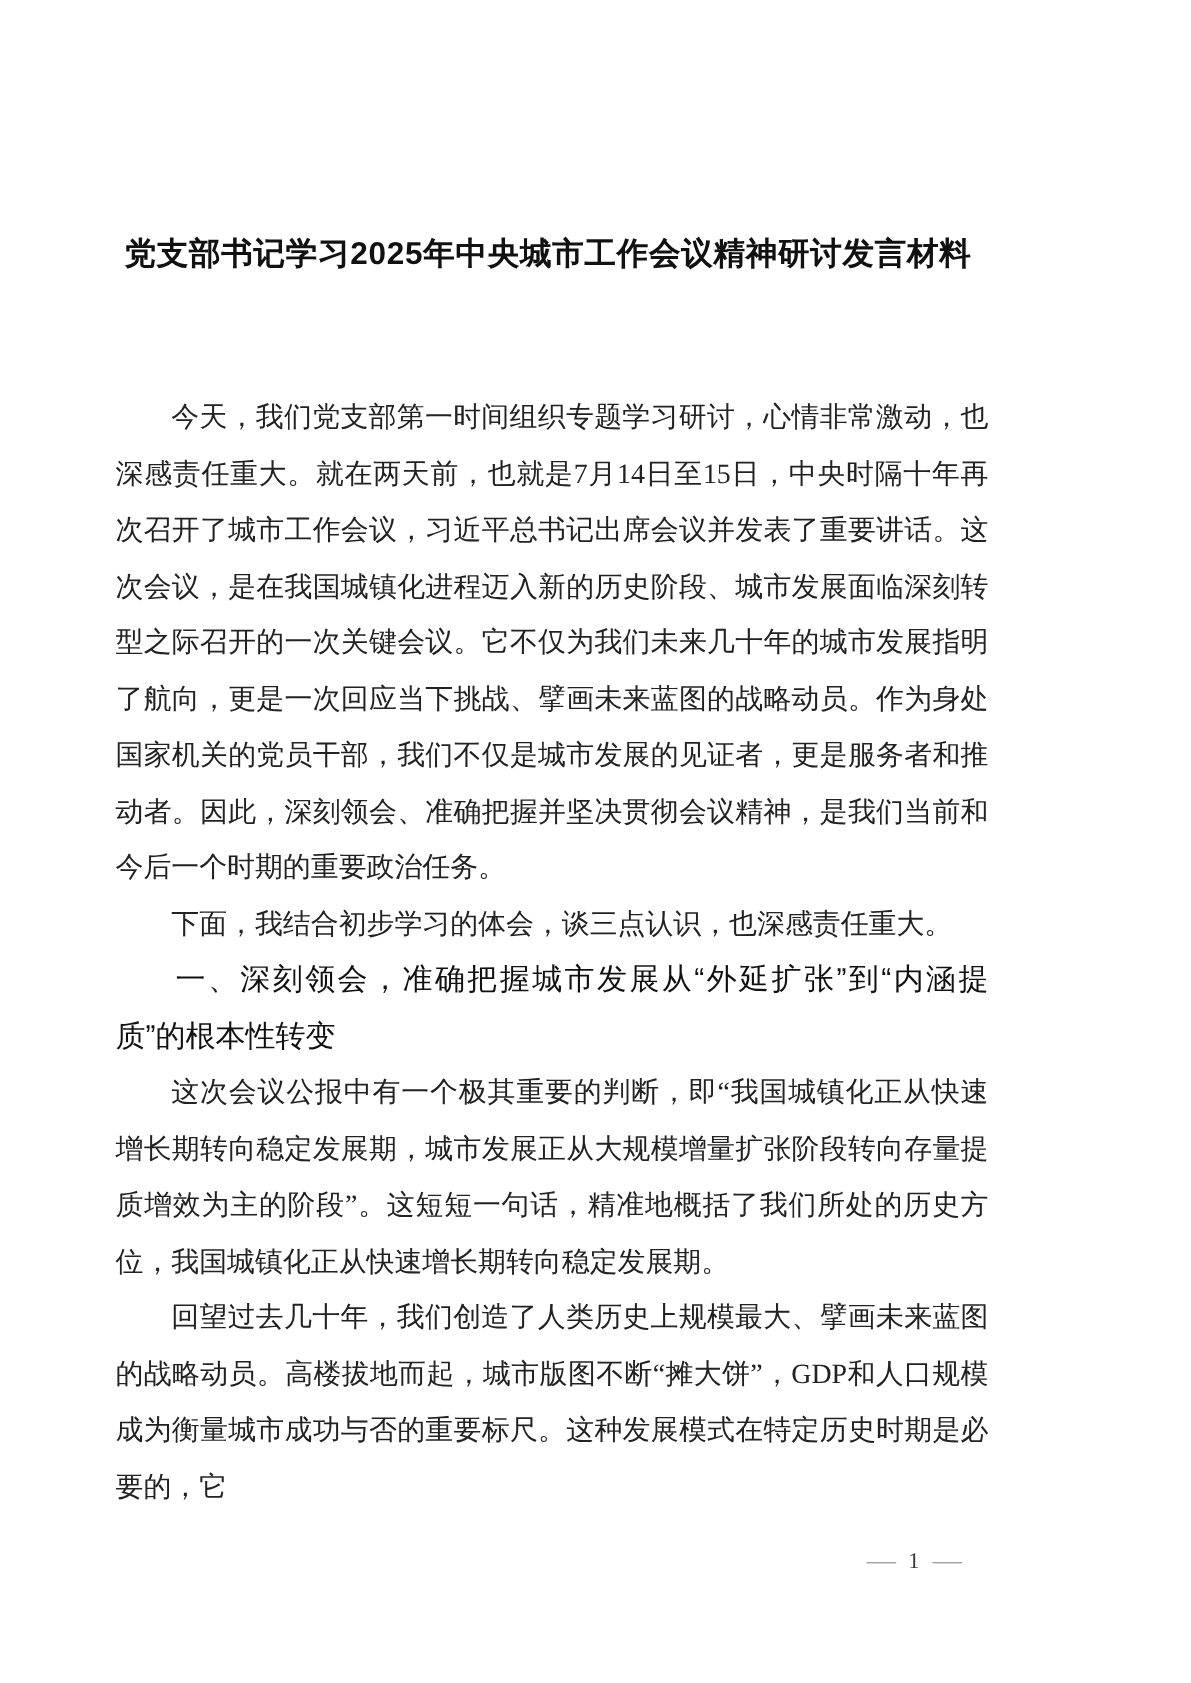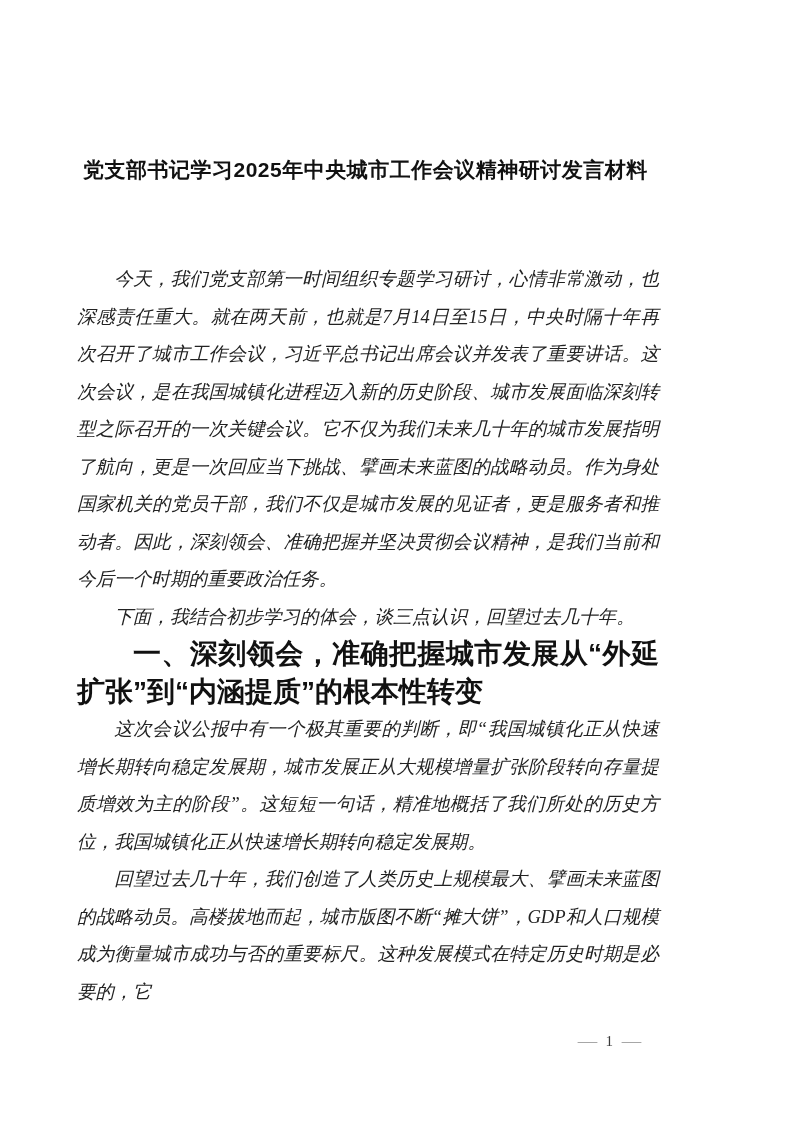--- a/index.html
+++ b/index.html
@@ -31,27 +31,26 @@
   }
   .body-para {
     margin: 0;
     font-family: "Liberation Serif", "DejaVu Serif", serif;
     font-size: 18.6px;
     line-height: 37.5px;
     text-align: justify;
     text-indent: 2em;
     word-break: break-all;
     color: #222222;
-    font-style: italic;
   }
   .section-heading {
     margin: 0;
     font-family: "Liberation Sans", "DejaVu Sans", sans-serif;
-    font-weight: bold;
-    font-size: 28px;
+    font-weight: normal;
+    font-size: 20px;
     line-height: 37.5px;
     text-align: justify;
     text-indent: 2em;
     word-break: break-all;
     color: #111111;
   }
   .footer {
     position: absolute;
     top: 1030px;
     right: 124px;
@@ -73,21 +72,21 @@
 </style>
 </head>
 <body>
 
 <div class="page">
 
   <h1 class="doc-title">党支部书记学习2025年中央城市工作会议精神研讨发言材料</h1>
 
   <p class="body-para">今天，我们党支部第一时间组织专题学习研讨，心情非常激动，也深感责任重大。就在两天前，也就是7月14日至15日，中央时隔十年再次召开了城市工作会议，习近平总书记出席会议并发表了重要讲话。这次会议，是在我国城镇化进程迈入新的历史阶段、城市发展面临深刻转型之际召开的一次关键会议。它不仅为我们未来几十年的城市发展指明了航向，更是一次回应当下挑战、擘画未来蓝图的战略动员。作为身处国家机关的党员干部，我们不仅是城市发展的见证者，更是服务者和推动者。因此，深刻领会、准确把握并坚决贯彻会议精神，是我们当前和今后一个时期的重要政治任务。</p>
 
-  <p class="body-para">下面，我结合初步学习的体会，谈三点认识，回望过去几十年。</p>
+  <p class="body-para">下面，我结合初步学习的体会，谈三点认识，也深感责任重大。</p>
 
   <h2 class="section-heading">一、深刻领会，准确把握城市发展从“外延扩张”到“内涵提质”的根本性转变</h2>
 
   <p class="body-para">这次会议公报中有一个极其重要的判断，即“我国城镇化正从快速增长期转向稳定发展期，城市发展正从大规模增量扩张阶段转向存量提质增效为主的阶段”。这短短一句话，精准地概括了我们所处的历史方位，我国城镇化正从快速增长期转向稳定发展期。</p>
 
   <p class="body-para">回望过去几十年，我们创造了人类历史上规模最大、擘画未来蓝图的战略动员。高楼拔地而起，城市版图不断“摊大饼”，GDP和人口规模成为衡量城市成功与否的重要标尺。这种发展模式在特定历史时期是必要的，它</p>
 
   <div class="footer">
     <span class="dash">—</span>
     <span class="page-num">1</span>

